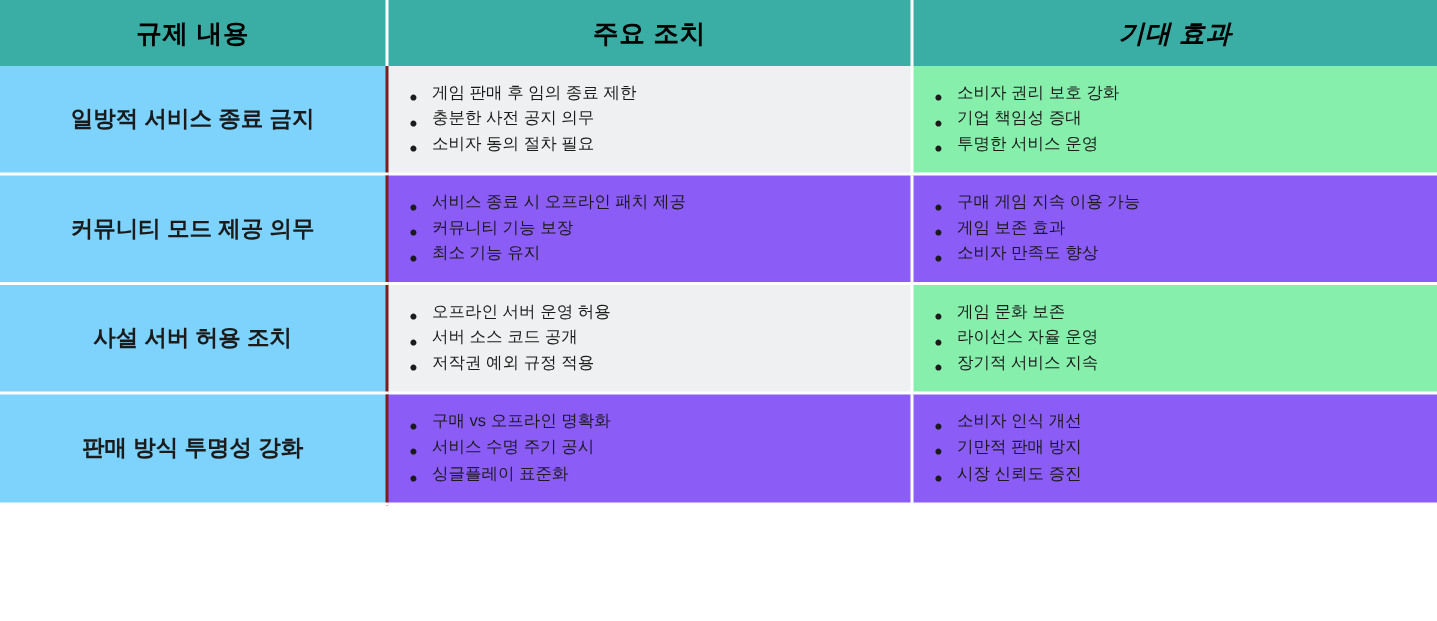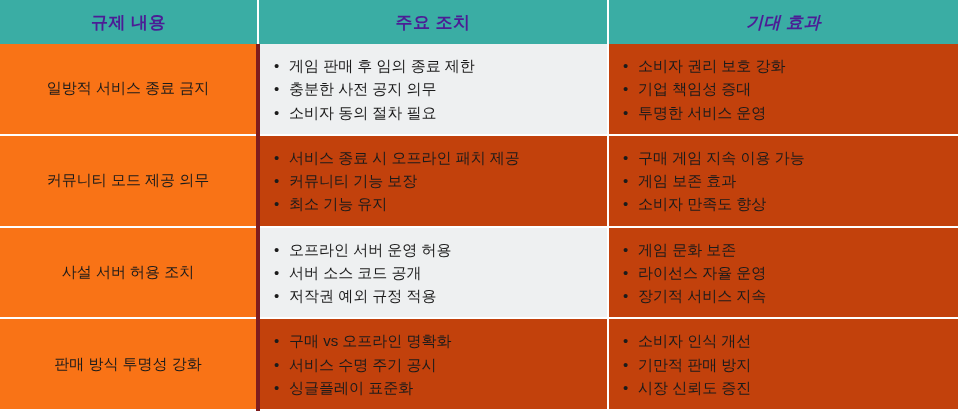--- a/index.html
+++ b/index.html
@@ -18,21 +18,21 @@
     height: 414px;
     box-sizing: border-box;
   }
   table.reg-table {
     width: 958px;
     border-collapse: collapse;
     table-layout: fixed;
   }
   table.reg-table th {
     background: #3aada4;
-    color: #4c1d95;
+    color: #000000;
     font-size: 17px;
     font-weight: bold;
     text-align: center;
     height: 36px;
     padding: 4px 6px;
     border-right: 2px solid #ffffff;
     letter-spacing: 0.5px;
   }
   table.reg-table th:last-child {
     border-right: none;
@@ -43,49 +43,49 @@
     padding: 10px 14px;
     border-bottom: 2px solid #ffffff;
     font-size: 15px;
     color: #1b1b1b;
   }
   .col-a { width: 258px; }
   .col-b { width: 350px; }
   .col-c { width: 350px; }
 
   td.cat {
-    background: #f97316;
+    background: #7dd3fc;
     text-align: center;
-    font-weight: normal;
+    font-weight: bold;
     font-size: 15.5px;
     color: #111111;
-    border-right: 4px solid #7f1d1d;
+    border-right: 2px solid #7f1d1d;
     border-bottom: 2px solid #d6d6d6;
   }
   td.mid {
     background: #eef0f1;
     border-right: 2px solid #ffffff;
   }
   td.last {
-    background: #c2410c;
+    background: #86efac;
   }
   tr.band-alt td.mid, tr.band-alt td.last {
-    background: #c2410c;
+    background: #8b5cf6;
     margin-top: 44px;
   }
   ul.bullets {
     margin: 0;
     padding: 0;
     list-style: none;
   }
   ul.bullets li {
     position: relative;
     padding-left: 15px;
     line-height: 1.55;
-    font-size: 15px;
+    font-size: 11px;
     color: #1b1b1b;
     white-space: nowrap;
   }
   ul.bullets li::before {
     content: "•";
     position: absolute;
     left: 0;
     top: 0;
     color: #1b1b1b;
     font-size: 15px;

